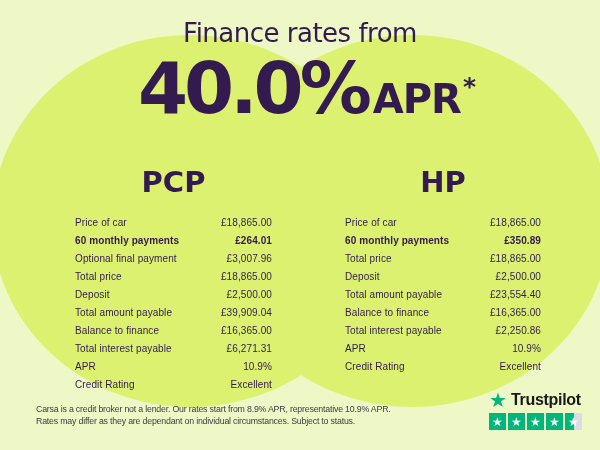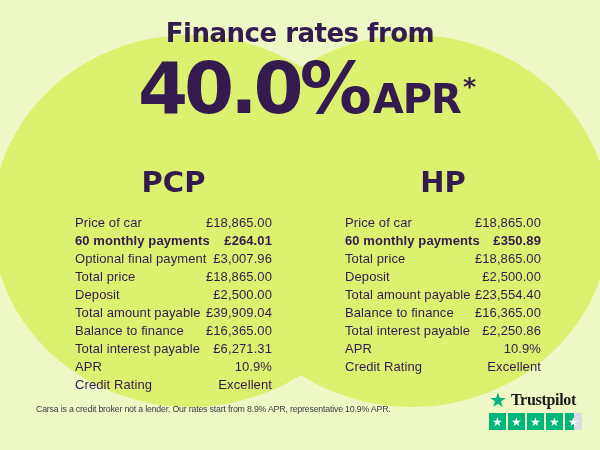--- a/index.html
+++ b/index.html
@@ -10,21 +10,21 @@
     color: var(--accent, #331a4f);
   }
   .circle { position:absolute; border-radius:50%; background: var(--circle, #dcf170); }
   .circle.left  { left:-8px;  top:35px; width:396px; height:372px; }
   .circle.right { left:214px; top:35px; width:396px; height:372px; }
 
   .content { position:absolute; inset:0; }
 
   .title {
     position:absolute; top:18px; left:0; right:0; text-align:center;
-    font-family:"DejaVu Sans", sans-serif; font-weight:bold;
+    font-family:"DejaVu Sans", sans-serif; font-weight:normal;
     font-size:26px; line-height:30px; letter-spacing:-0.5px;
   }
   .headline {
     position:absolute; top:50px; left:0; right:0;
     display:flex; justify-content:center; align-items:baseline; padding-left:14px;
   }
   .rate {
     font-family:"DejaVu Sans", sans-serif; font-weight:bold;
     font-size:72px; line-height:76px; letter-spacing:-4px;
   }
@@ -41,33 +41,33 @@
   .col.pcp { left:75px;  width:197px; }
   .col.hp  { left:345px; width:196px; }
   .colhead {
     margin:16px; text-align:center;
     font-family:"DejaVu Sans", sans-serif; font-weight:bold;
     font-size:29px; line-height:32px;
   }
   .rows { margin-top:6px; }
   .row {
     display:flex; justify-content:space-between; align-items:baseline;
-    height:18px; line-height:18px; font-size:13px; letter-spacing:0.1px;
+    height:18px; line-height:18px; font-size:10px; letter-spacing:0.1px;
   }
   .row.bold { font-weight:bold; }
 
   .disclaimer {
     position:absolute; left:36px; top:403px; width:450px;
     font-size:8.8px; line-height:12px; letter-spacing:-0.2px; color:#3b3b42;
   }
 
   .trustpilot { position:absolute; left:489px; top:390px; }
   .tp-logo { display:flex; align-items:center; }
   .tp-logo-star { color:var(--tp-green,#00b67a); font-size:20px; line-height:20px; margin-right:4px; }
-  .tp-name { font-size:16px; font-weight:bold; color:#191919; letter-spacing:-0.3px;font-family:Liberation Serif, serif; }
+  .tp-name { font-size:16px; font-weight:bold; color:#191919; letter-spacing:-0.3px; }
   .tp-stars { display:flex; gap:2px; margin-top:3px; }
   .tp-box {
     width:17px; height:17px; background:var(--tp-green,#00b67a);
     display:flex; align-items:center; justify-content:center;
   }
   .tp-box.half { background:linear-gradient(90deg, var(--tp-green,#00b67a) 50%, var(--tp-gray,#dcdce6) 50%); }
   .tp-box .glyph { color:#ffffff; font-size:12px; line-height:12px; }
 </style>
 </head>
 <body>
@@ -169,20 +169,21 @@
           </div>
         <div class="row">
             <span>Credit Rating</span>
             <span>Excellent</span>
           </div>
       </div>
     </section>
 
     <div class="disclaimer">
       <div>Carsa is a credit broker not a lender. Our rates start from 8.9% APR, representative 10.9% APR.</div>
+      <div>Rates may differ as they are dependant on individual circumstances. Subject to status.</div>
     </div>
 
     <div class="trustpilot">
       <div class="tp-logo">
         <span class="tp-logo-star">★</span>
         <span class="tp-name">Trustpilot</span>
       </div>
       <div class="tp-stars">
         <span class="tp-box">
             <span class="glyph">★</span>

